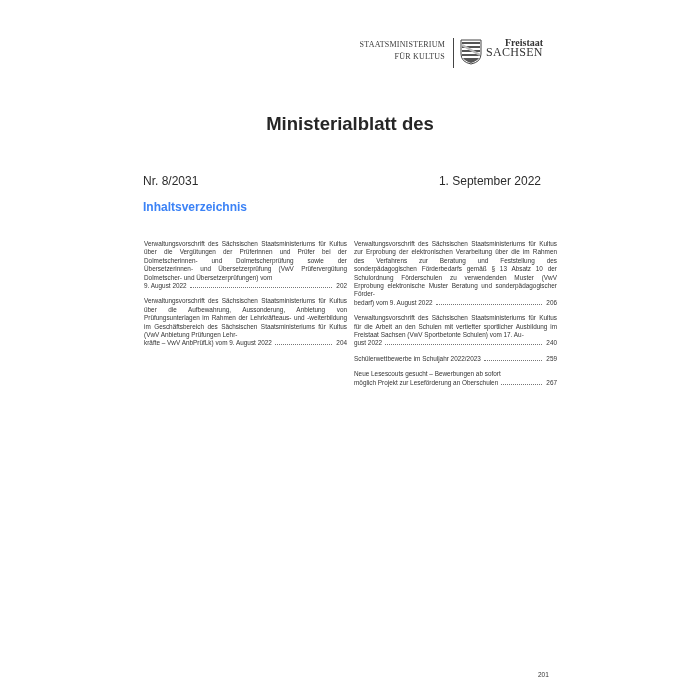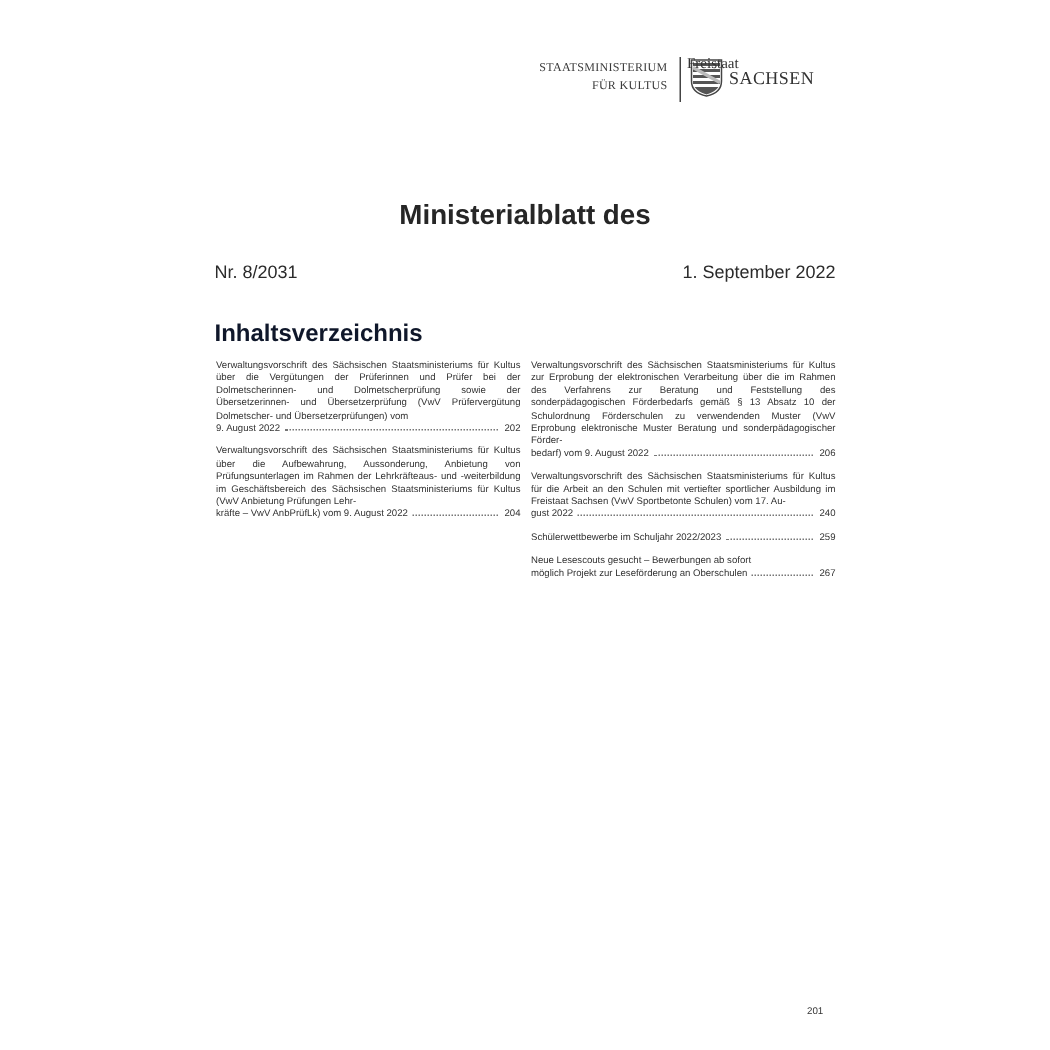--- a/index.html
+++ b/index.html
@@ -43,64 +43,65 @@
   }
   .logo-crest {
     position: absolute;
     left: 460px;
     top: 39px;
     width: 22px;
     height: 26px;
   }
   .logo-freistaat {
     position: absolute;
-    left: 458px;
+    left: 505px;
     top: 37px;
     font-family: "Liberation Serif", serif;
     font-size: 10px;
     color: #333;
+    font-weight: bold;
   }
   .logo-sachsen {
     position: absolute;
     left: 486px;
     top: 45px;
     font-family: "Liberation Serif", serif;
     font-size: 12px;
     letter-spacing: 0.3px;
     color: #333;
   }
   
   .title {
     position: absolute;
     left: 140px;
-    top: 131px;
+    top: 112px;
     width: 420px;
     text-align: center;
     font-weight: bold;
     font-size: 18.5px;
     line-height: 23px;
     color: #262626;
   }
   .issue-row {
     position: absolute;
     left: 143px;
     top: 174px;
     width: 414px;
     font-size: 12px;
     color: #2b2b2b;
   }
   .issue-left { position: absolute; left: 0; top: 0; }
-  .issue-right { position: absolute; right: 0; top: 0; }
+  .issue-right { position: absolute; right: 16px; top: 0; }
   .toc-heading {
     position: absolute;
     left: 143px;
-    top: 214px;
+    top: 200px;
     font-weight: bold;
-    font-size: 16px;
-    color: #0f172a;
+    font-size: 12px;
+    color: #3b82f6;
   }
   
   .toc-col {
     position: absolute;
     top: 240px;
     width: 203px;
     font-size: 6.4px;
     line-height: 8.4px;
     color: #333;
   }

